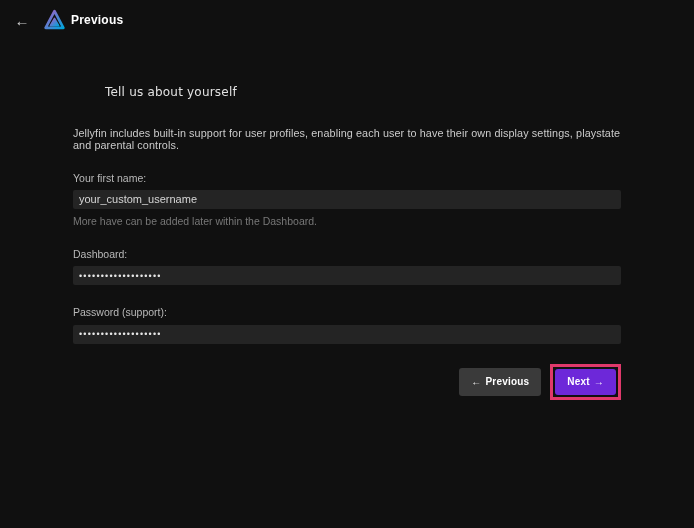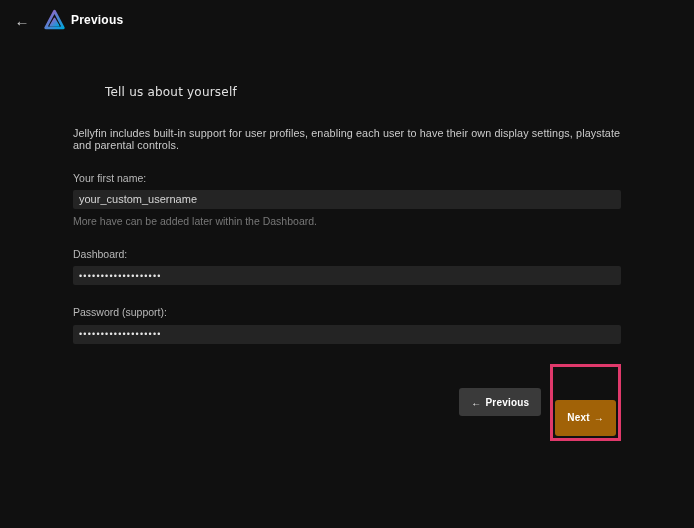--- a/index.html
+++ b/index.html
@@ -100,21 +100,21 @@
     font-size: 10px;
     font-weight: bold;
     color: #ffffff;
     cursor: pointer;
     display: inline-flex;
     align-items: center;
     gap: 4px;
     letter-spacing: 0.2px;
   }
   .btn-previous { background: #3a3a3a; }
-  .btn-next { background: #a16207; height: 36px; margin-top: 31px; }
+  .btn-next { background: #6d28d9; height: 26px; }
   .highlight-box {
     margin-left: 9px;
     border: 3px solid #e0396b;
     padding: 2px;
     display: inline-flex;
   }
 </style>
 </head>
 <body>
 

